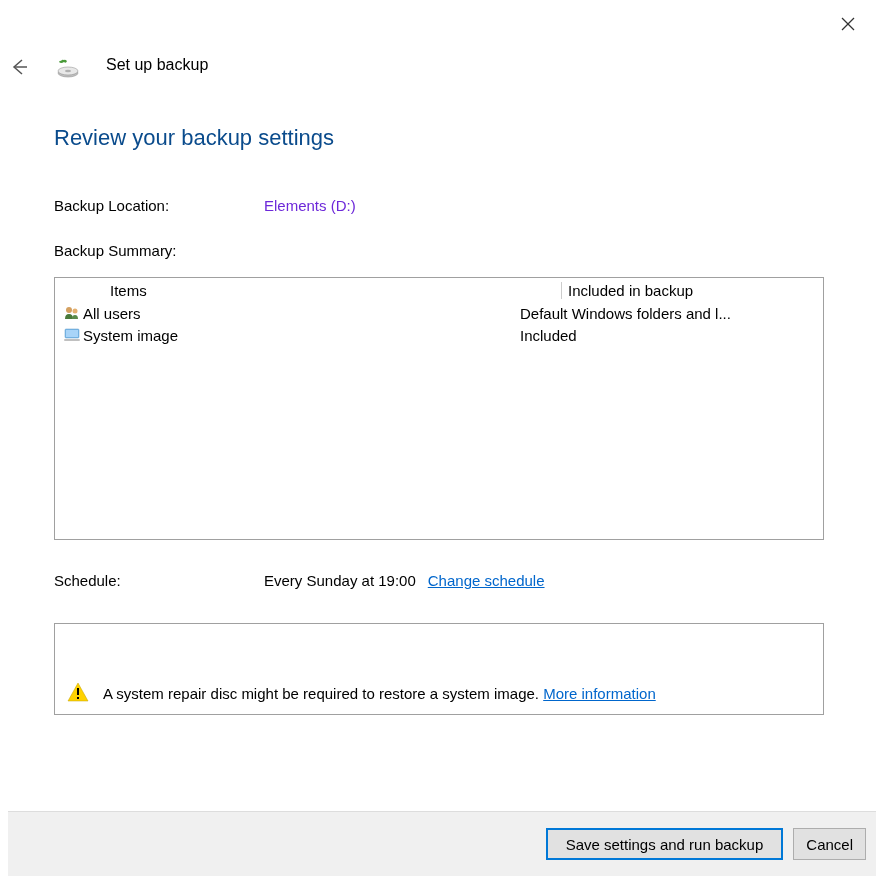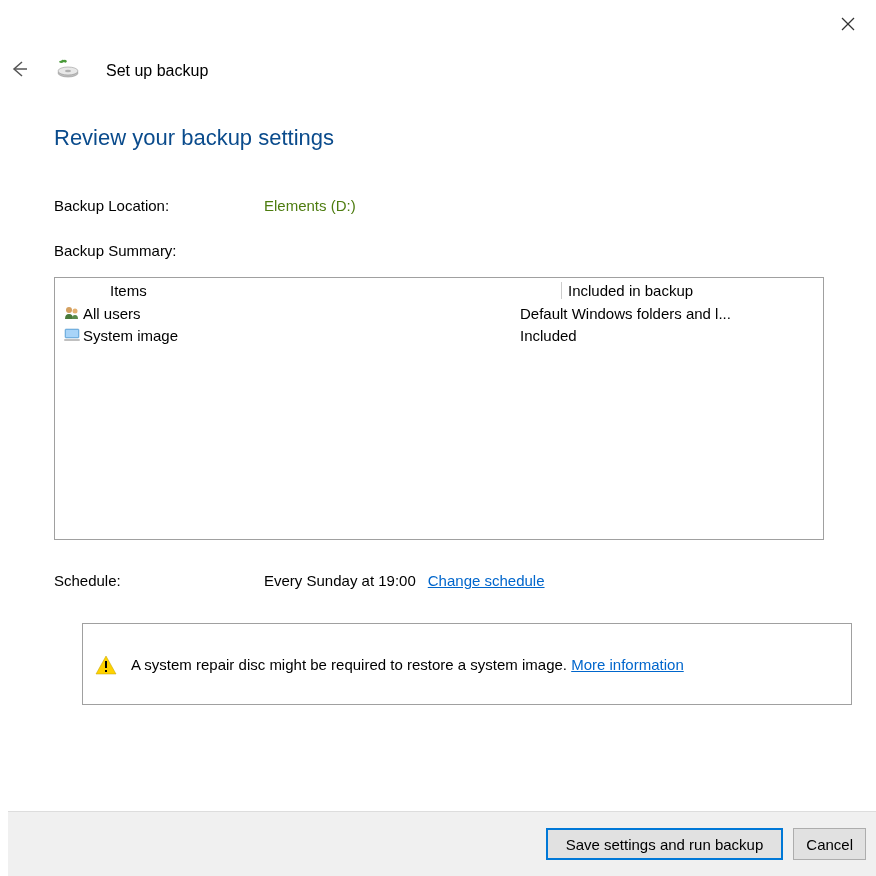--- a/index.html
+++ b/index.html
@@ -31,21 +31,21 @@
     }
     .close-btn svg {
       width: 14px;
       height: 14px;
     }
     .header {
       position: absolute;
       top: 56px;
       left: 8px;
       display: flex;
-      align-items: flex-end;
+      align-items: flex-start;
       gap: 26px;
     }
     .back-arrow {
       width: 22px;
       height: 22px;
       display: flex;
       align-items: center;
       justify-content: center;
       cursor: pointer;
       color: #555;
@@ -77,21 +77,21 @@
     }
     .row {
       display: flex;
       margin-bottom: 28px;
     }
     .row-label {
       width: 210px;
       color: #000;
     }
     .row-value {
-      color: #4d7c0f;
+      color: #6d28d9;
     }
     .summary-label {
       margin-bottom: 18px;
     }
     .table {
       border: 1px solid #a0a0a0;
       width: 100%;
       height: 263px;
       margin-bottom: 32px;
     }
@@ -146,26 +146,25 @@
       margin-right: 12px;
     }
     .link {
       color: #0066cc;
       text-decoration: underline;
       cursor: pointer;
     }
     .notice-box {
       border: 1px solid #a0a0a0;
       width: 100%;
-      height: 82px;
+      height: 92px;
       padding: 12px 12px;
       display: flex;
-      align-items: center;
+      align-items: flex-end;
       gap: 14px;
-      margin-left: 28px;
     }
     .warning-icon {
       width: 22px;
       height: 20px;
       flex-shrink: 0;
       margin-top: 2px;
     }
     .notice-text {
       flex: 1;
     }

